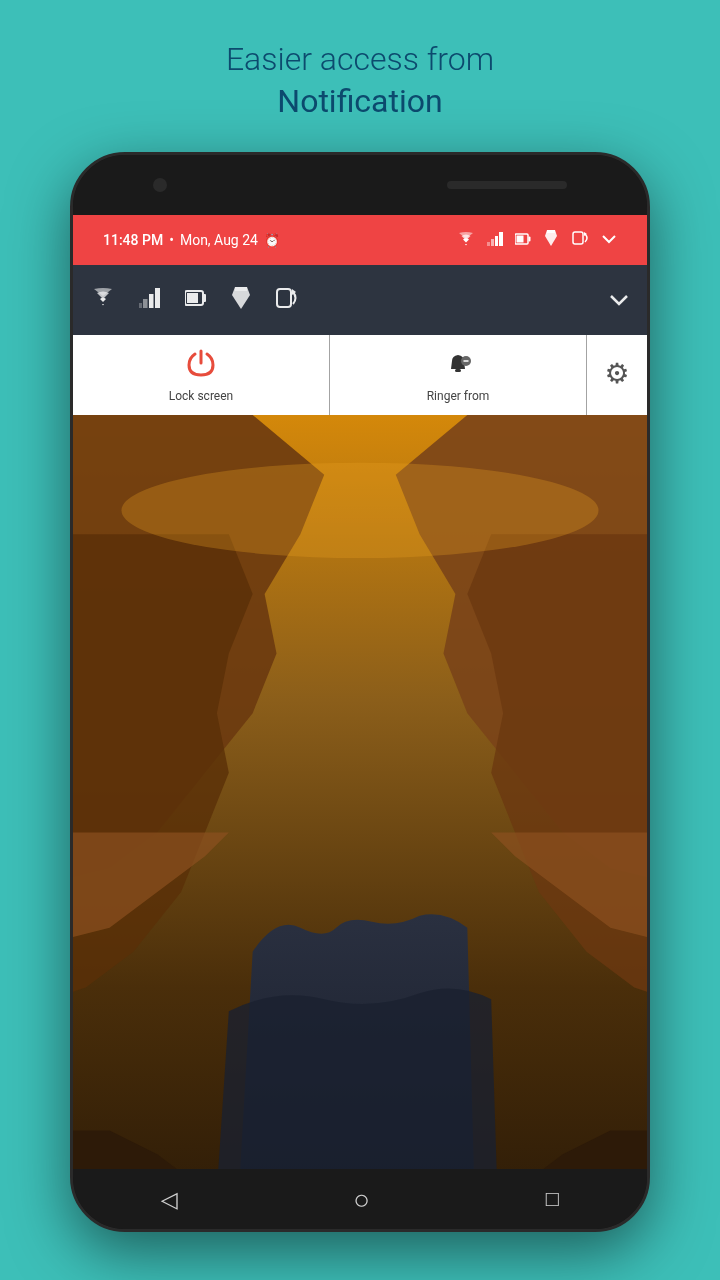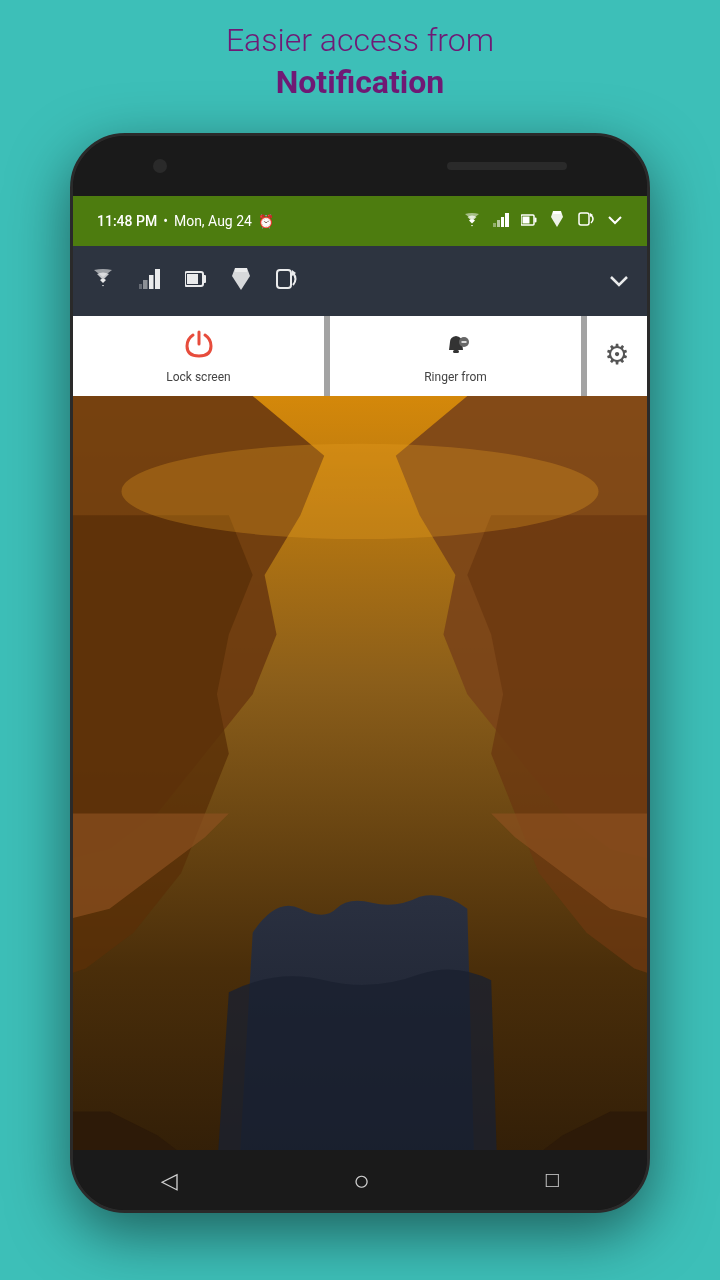--- a/index.html
+++ b/index.html
@@ -9,30 +9,30 @@
       overflow: hidden;
       background: #3dbfb8;
       display: flex;
       flex-direction: column;
       align-items: center;
       font-family: 'Roboto', Arial, sans-serif;
     }
 
     
     .header-text {
-      color: #701a75;
+      color: #0c4a6e;
       text-align: center;
-      margin-top: 20px;
+      margin-top: 39px;
       margin-bottom: 30px;
       font-size: 32px;
       line-height: 1.3;
       font-weight: 300;
     }
     .header-text strong {
-      font-weight: 700;
+      font-weight: 400;
     }
 
     
     .phone-frame {
       width: 580px;
       height: 1080px;
       background: #1a1a1a;
       border-radius: 55px;
       position: relative;
       box-shadow: 0 20px 60px rgba(0,0,0,0.5);
@@ -82,24 +82,24 @@
       height: calc(100% - 60px - 60px);
       background: #1a1a1a;
       overflow: hidden;
       position: relative;
     }
 
     
     .status-bar {
       width: 100%;
       height: 50px;
-      background: #4d7c0f;
-      display: flex;
-      align-items: center;
-      padding: 0 24px;
+      background: #ef4444;
+      display: flex;
+      align-items: center;
+      padding: 0 30px;
       position: relative;
       z-index: 5;
     }
     .status-time {
       color: white;
       font-size: 14px;
       font-weight: 500;
       margin-right: 6px;
     }
     .status-dot {
@@ -156,21 +156,21 @@
       z-index: 5;
     }
     .notif-item {
       flex: 1;
       display: flex;
       flex-direction: column;
       align-items: center;
       justify-content: center;
       padding: 12px 8px;
       cursor: pointer;
-      border-right: 6px solid #a3a3a3;
+      border-right: 1px solid #a3a3a3;
     }
     .notif-item:last-child {
       border-right: none;
       flex: 0 0 60px;
     }
     .notif-icon {
       font-size: 26px;
       margin-bottom: 4px;
     }
     .notif-icon.power { color: #e74c3c; }

